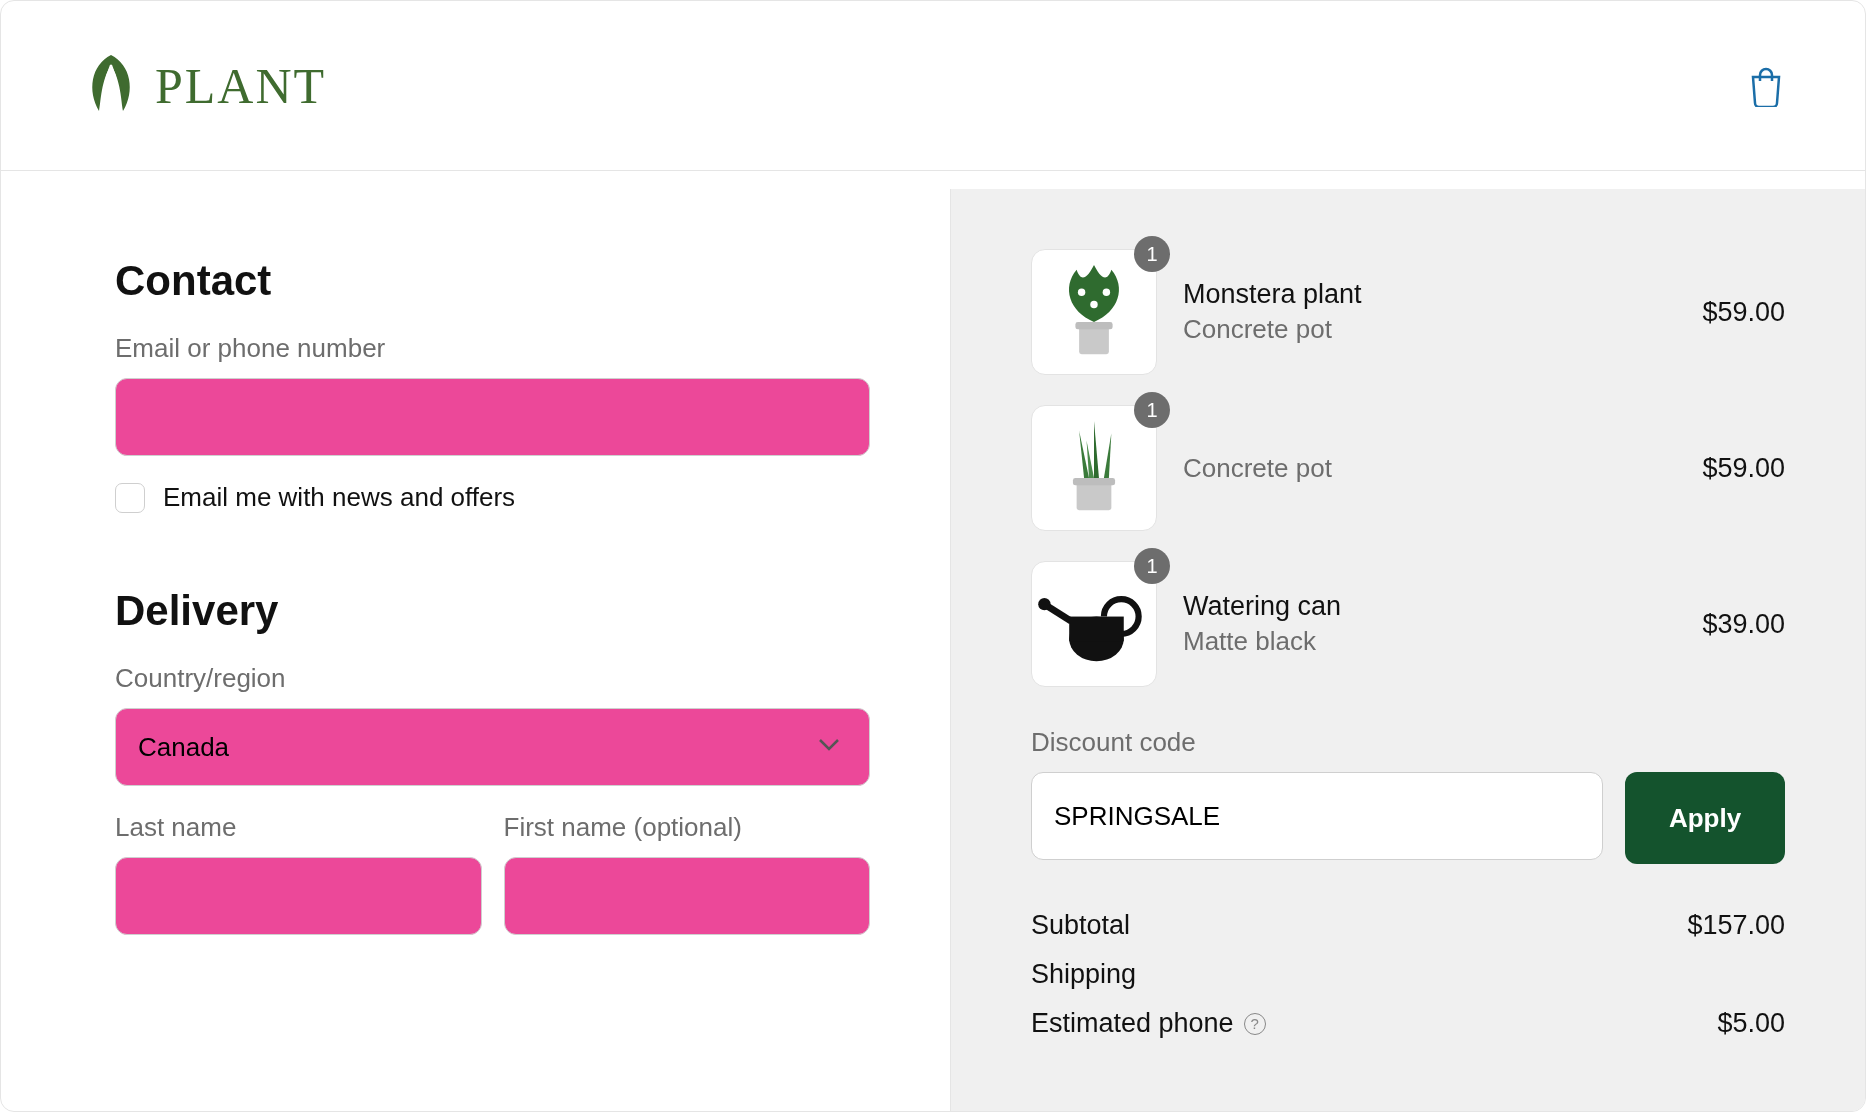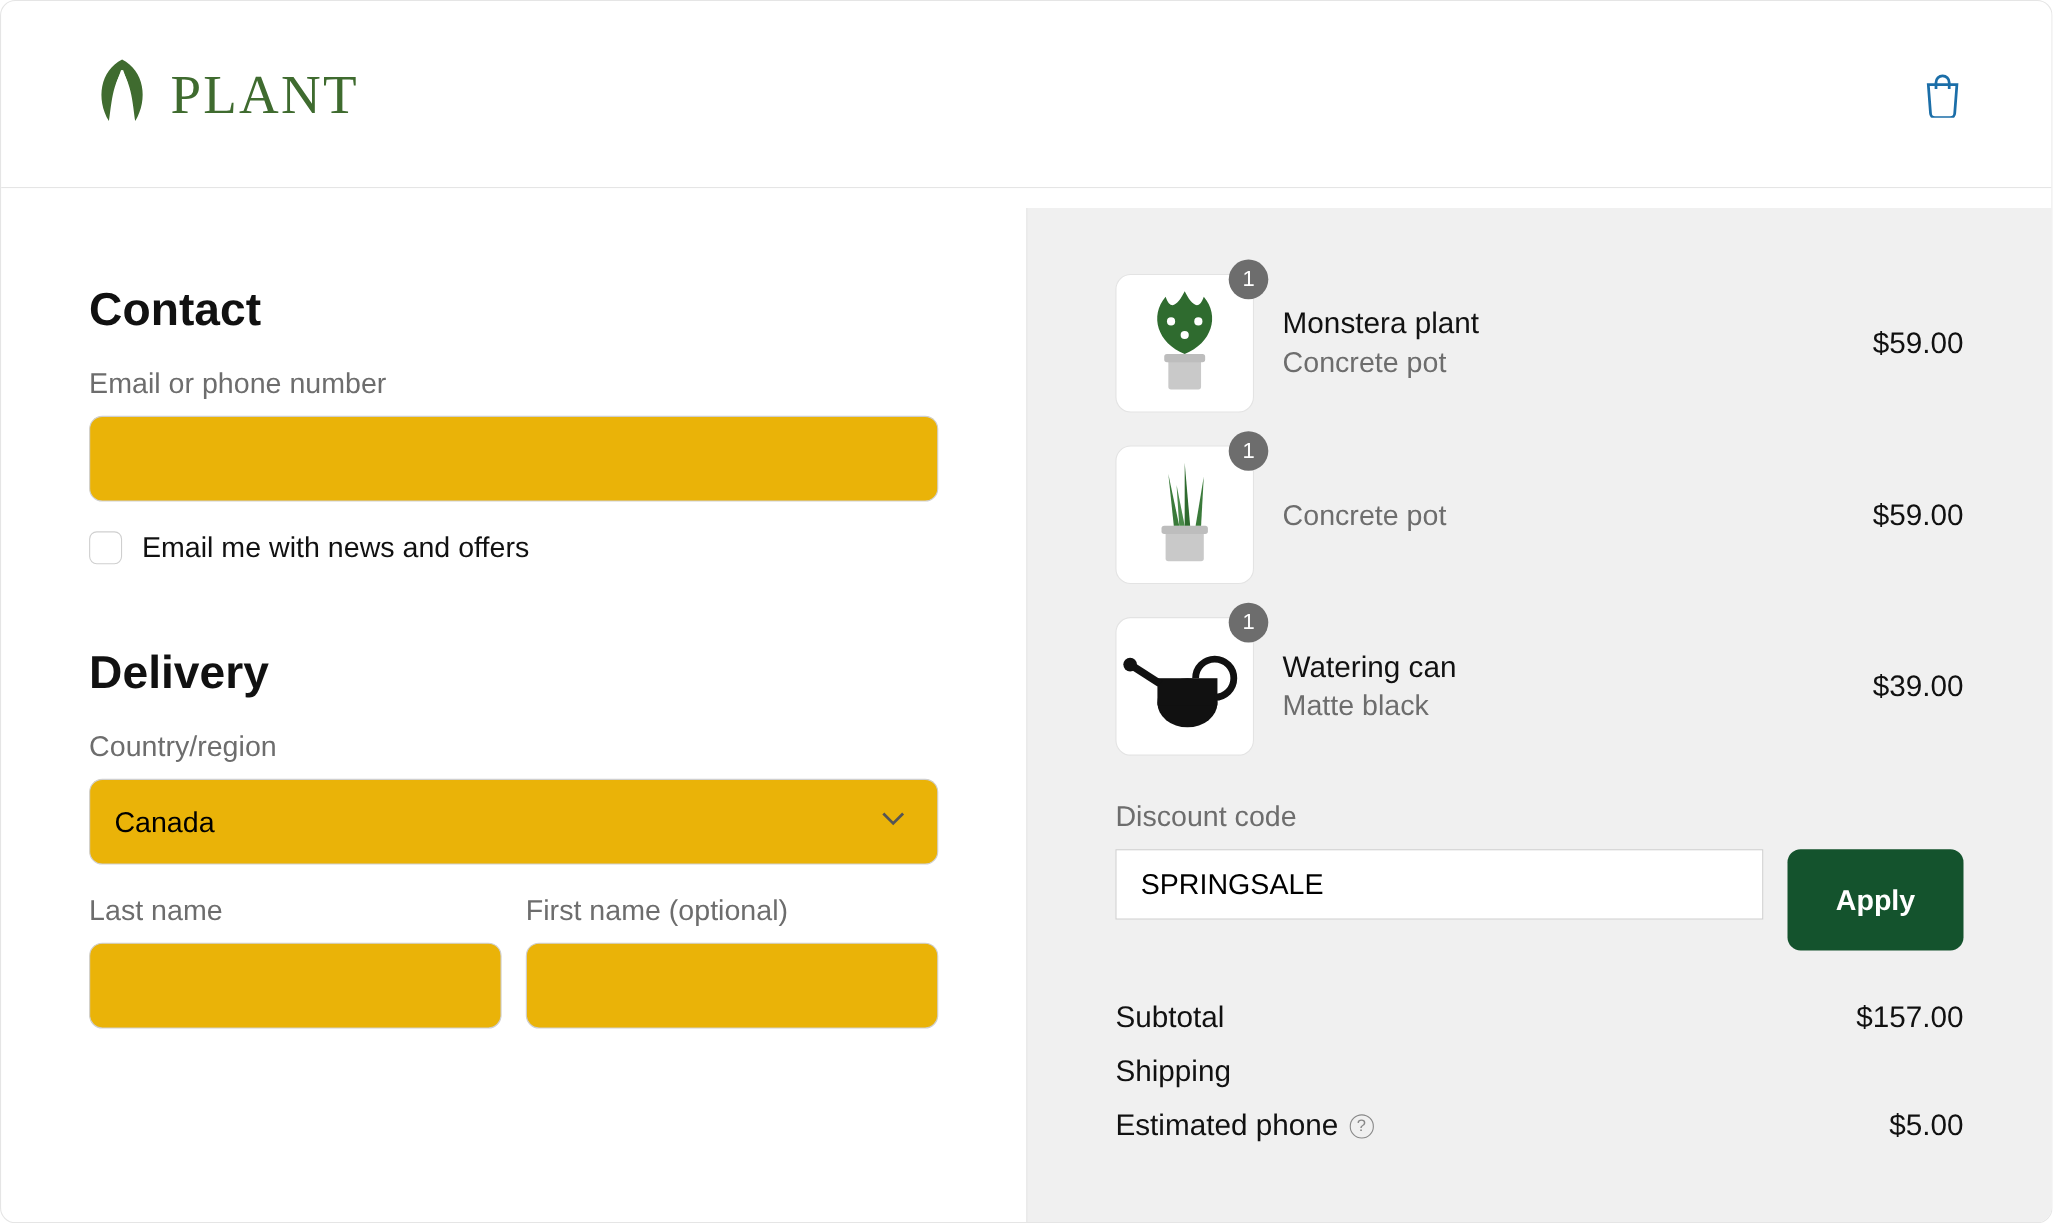--- a/index.html
+++ b/index.html
@@ -37,20 +37,21 @@
     font-size: 50px;
     letter-spacing: 2px;
     color: #3f6b2f;
     font-weight: 500;
   }
   .cart-icon svg { display: block; }
   .main {
     flex: 1;
     display: flex;
     overflow: hidden;
+    padding-left: 34px;
   }
   .left {
     width: 50%;
     padding: 68px 80px 0 80px;
     overflow: hidden;
   }
   .right {
     width: 50%;
     background: #f0f0f0;
     border-left: 1px solid #e5e5e5;
@@ -68,21 +69,21 @@
     margin-bottom: 14px;
     display: block;
   }
   .text-input, .select-input {
     width: 100%;
     height: 78px;
     border: 1px solid #cfcfcf;
     border-radius: 12px;
     font-size: 26px;
     padding: 0 22px;
-    background: #eab308;
+    background: #ec4899;
   }
   .select-input {
     appearance: none;
     position: relative;
   }
   .select-wrap {
     position: relative;
   }
   .select-wrap .chevron {
     position: absolute;
@@ -157,23 +158,23 @@
   .item-variant { font-size: 26px; color: #6d6d6d; }
   .item-price { font-size: 27px; font-weight: 500; }
   .discount-section { margin-top: 40px; }
   .discount-row {
     display: flex;
     gap: 22px;
     margin-top: 14px;
   }
   .discount-input {
     flex: 1;
-    height: 64px;
+    height: 88px;
     border: 1px solid #cfcfcf;
-    border-radius: 0;
+    border-radius: 12px;
     font-size: 26px;
     padding: 0 22px;
     background: #fff;
   }
   .apply-btn {
     width: 160px;
     height: 92px;
     background: #14532d;
     color: #fff;
     border: none;

